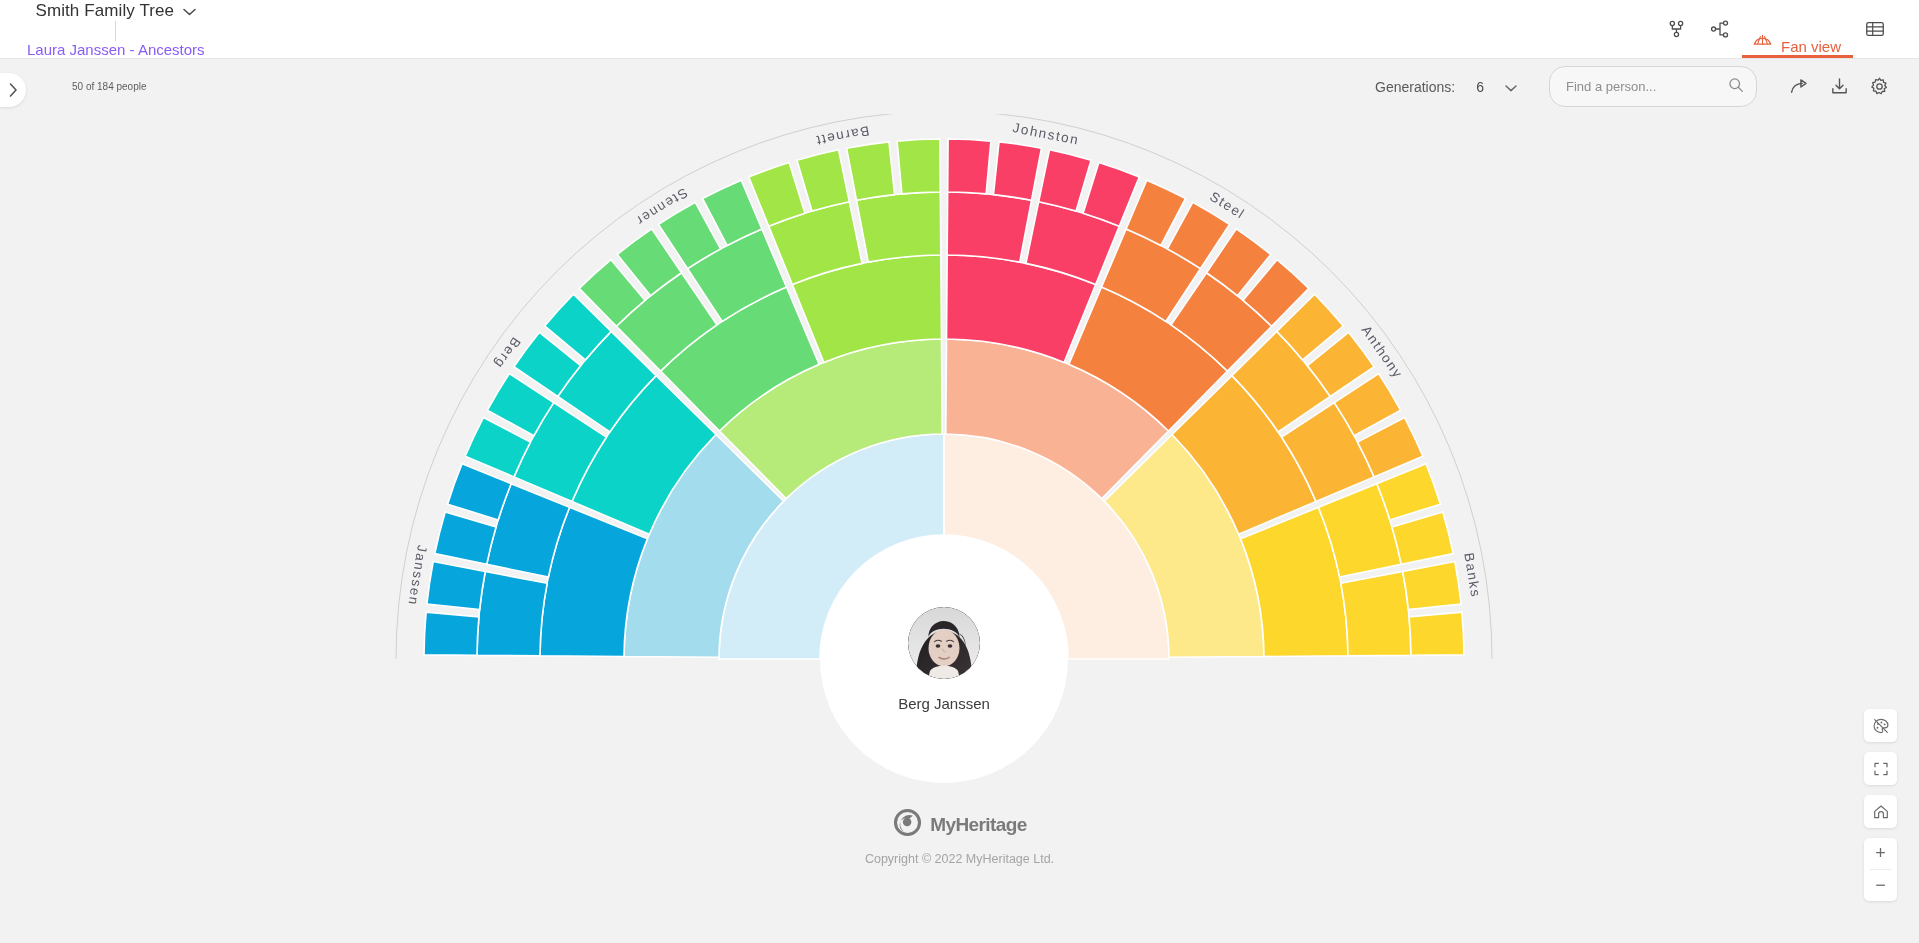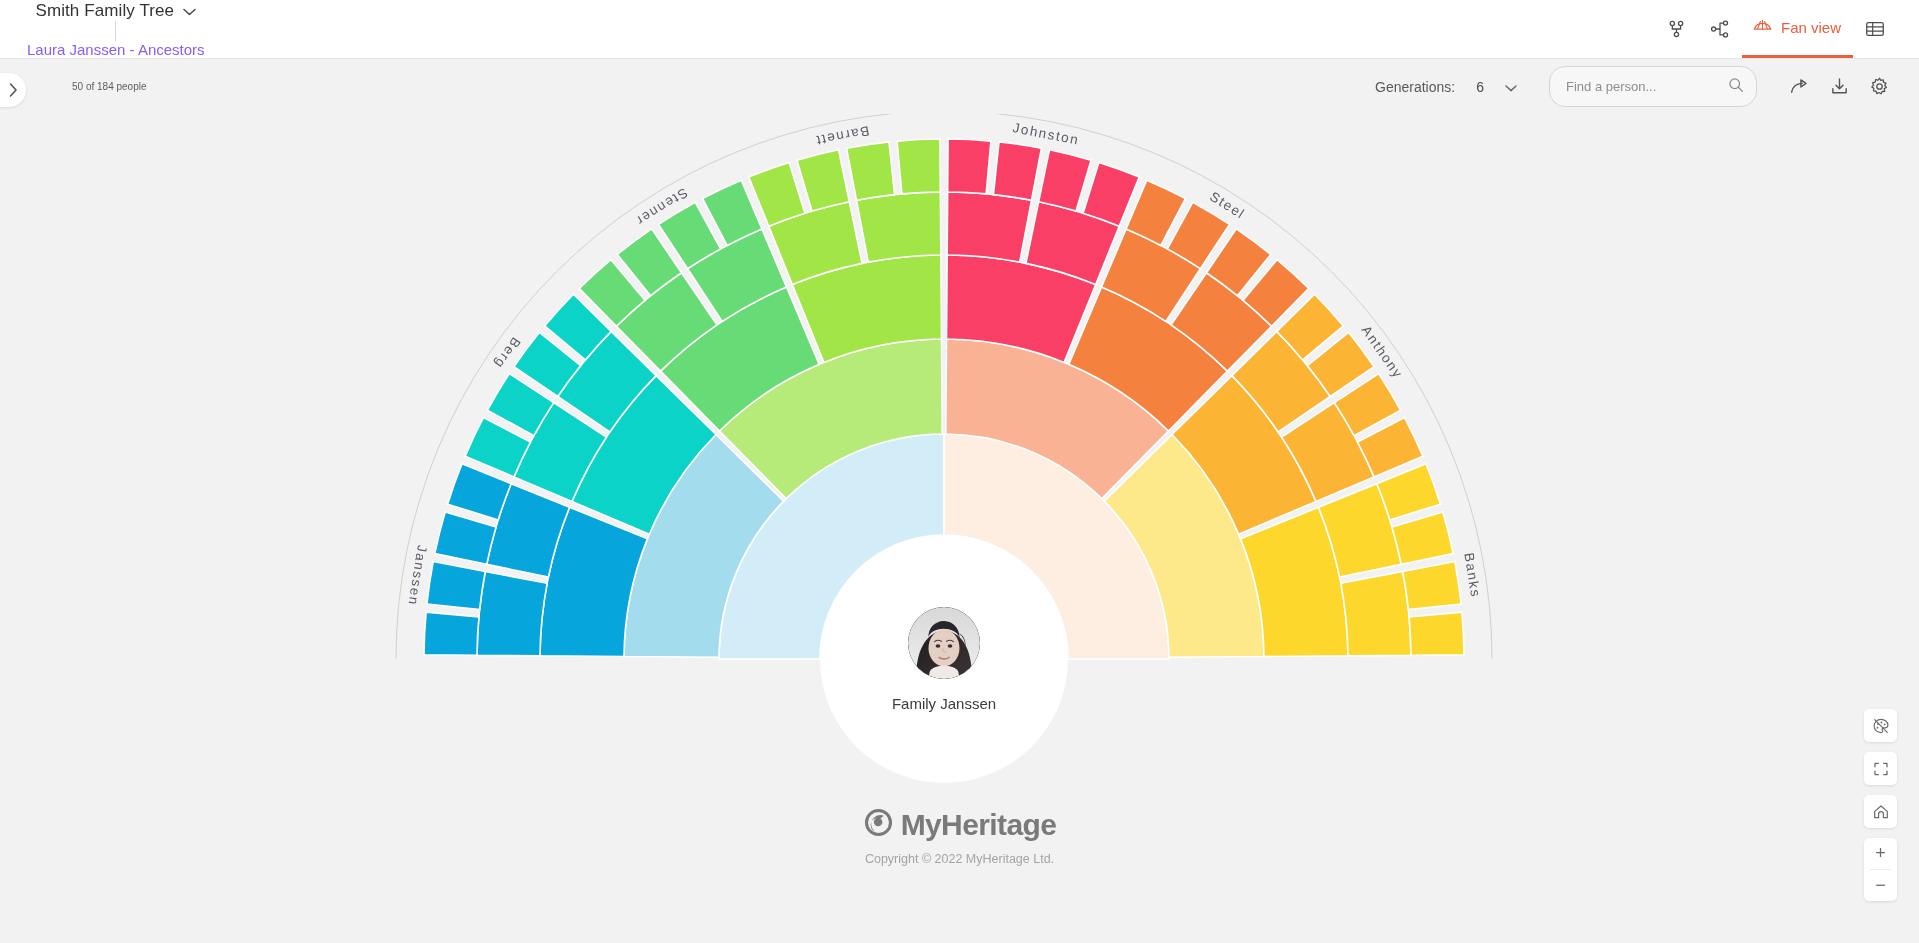--- a/index.html
+++ b/index.html
@@ -75,20 +75,21 @@
     align-items: center;
     gap: 8px;
     padding: 0 12px 0 10px;
     cursor: pointer;
     box-sizing: border-box;
     position: relative;
   }
   .view-tab.active {
     border-bottom: 3px solid #e8613c;
     color: #e8613c;
+    align-items: flex-end;
   }
   .view-tab-label {
     font-size: 15px;
     color: #e8613c;
   }
 
   
   .toolbar {
     position: absolute;
     top: 59px; left: 0;
@@ -210,21 +211,21 @@
     display: flex;
     flex-direction: column;
     align-items: center;
   }
   .logo-row {
     display: flex;
     align-items: center;
     gap: 7px;
   }
   .logo-text {
-    font-size: 30px;
+    font-size: 19px;
     font-weight: bold;
     color: #7a7a7a;
     letter-spacing: -0.6px;
   }
   .copyright {
     margin-top: 10px;
     font-size: 12.5px;
     color: #a4a4a4;
   }
 
@@ -540,21 +541,21 @@
             <ellipse cx="30" cy="39" rx="2.4" ry="1.7" fill="#3b3034"></ellipse>
             <ellipse cx="42" cy="39" rx="2.4" ry="1.7" fill="#3b3034"></ellipse>
             <path d="M26.5 34.6 C28.5 33.2 31.6 33.2 33.4 34.3" fill="none" stroke="#4a3c3f" stroke-width="1.1" stroke-linecap="round"></path>
             <path d="M38.6 34.3 C40.4 33.2 43.5 33.2 45.5 34.6" fill="none" stroke="#4a3c3f" stroke-width="1.1" stroke-linecap="round"></path>
             <path d="M34.6 42 C35.4 45.4 36.6 45.4 37.6 44.4" fill="none" stroke="#c8a998" stroke-width="1" stroke-linecap="round"></path>
             <path d="M31 50.4 C33.8 52.6 38.4 52.6 41.2 50.2" fill="none" stroke="#a87f74" stroke-width="1.4" stroke-linecap="round"></path>
             <path d="M22 64 C26 57 46 57 50 64 L52 72 L20 72 Z" fill="#efeae6"></path>
           </g>
         </svg>
       </div>
-      <div class="center-name">Family Janssen</div>
+      <div class="center-name">Berg Janssen</div>
     </div>
 
     <div class="footer">
       <div class="logo-row">
         <span>
           <svg width="31" height="31" viewBox="0 0 32 32">
             <path d="M16 2 A14 14 0 1 0 16 30 A14 14 0 1 0 16 2 Z M16 5.2 A10.8 10.8 0 1 1 16 26.8 A10.8 10.8 0 1 1 16 5.2 Z" fill="#7a7a7a"></path>
             <path d="M21.5 9 A9.5 9.5 0 0 0 12.5 25.6 A7.4 7.4 0 0 1 18 11.8 Z" fill="#7a7a7a"></path>
             <circle cx="15.6" cy="15.4" r="4.4" fill="#7a7a7a"></circle>
           </svg>

